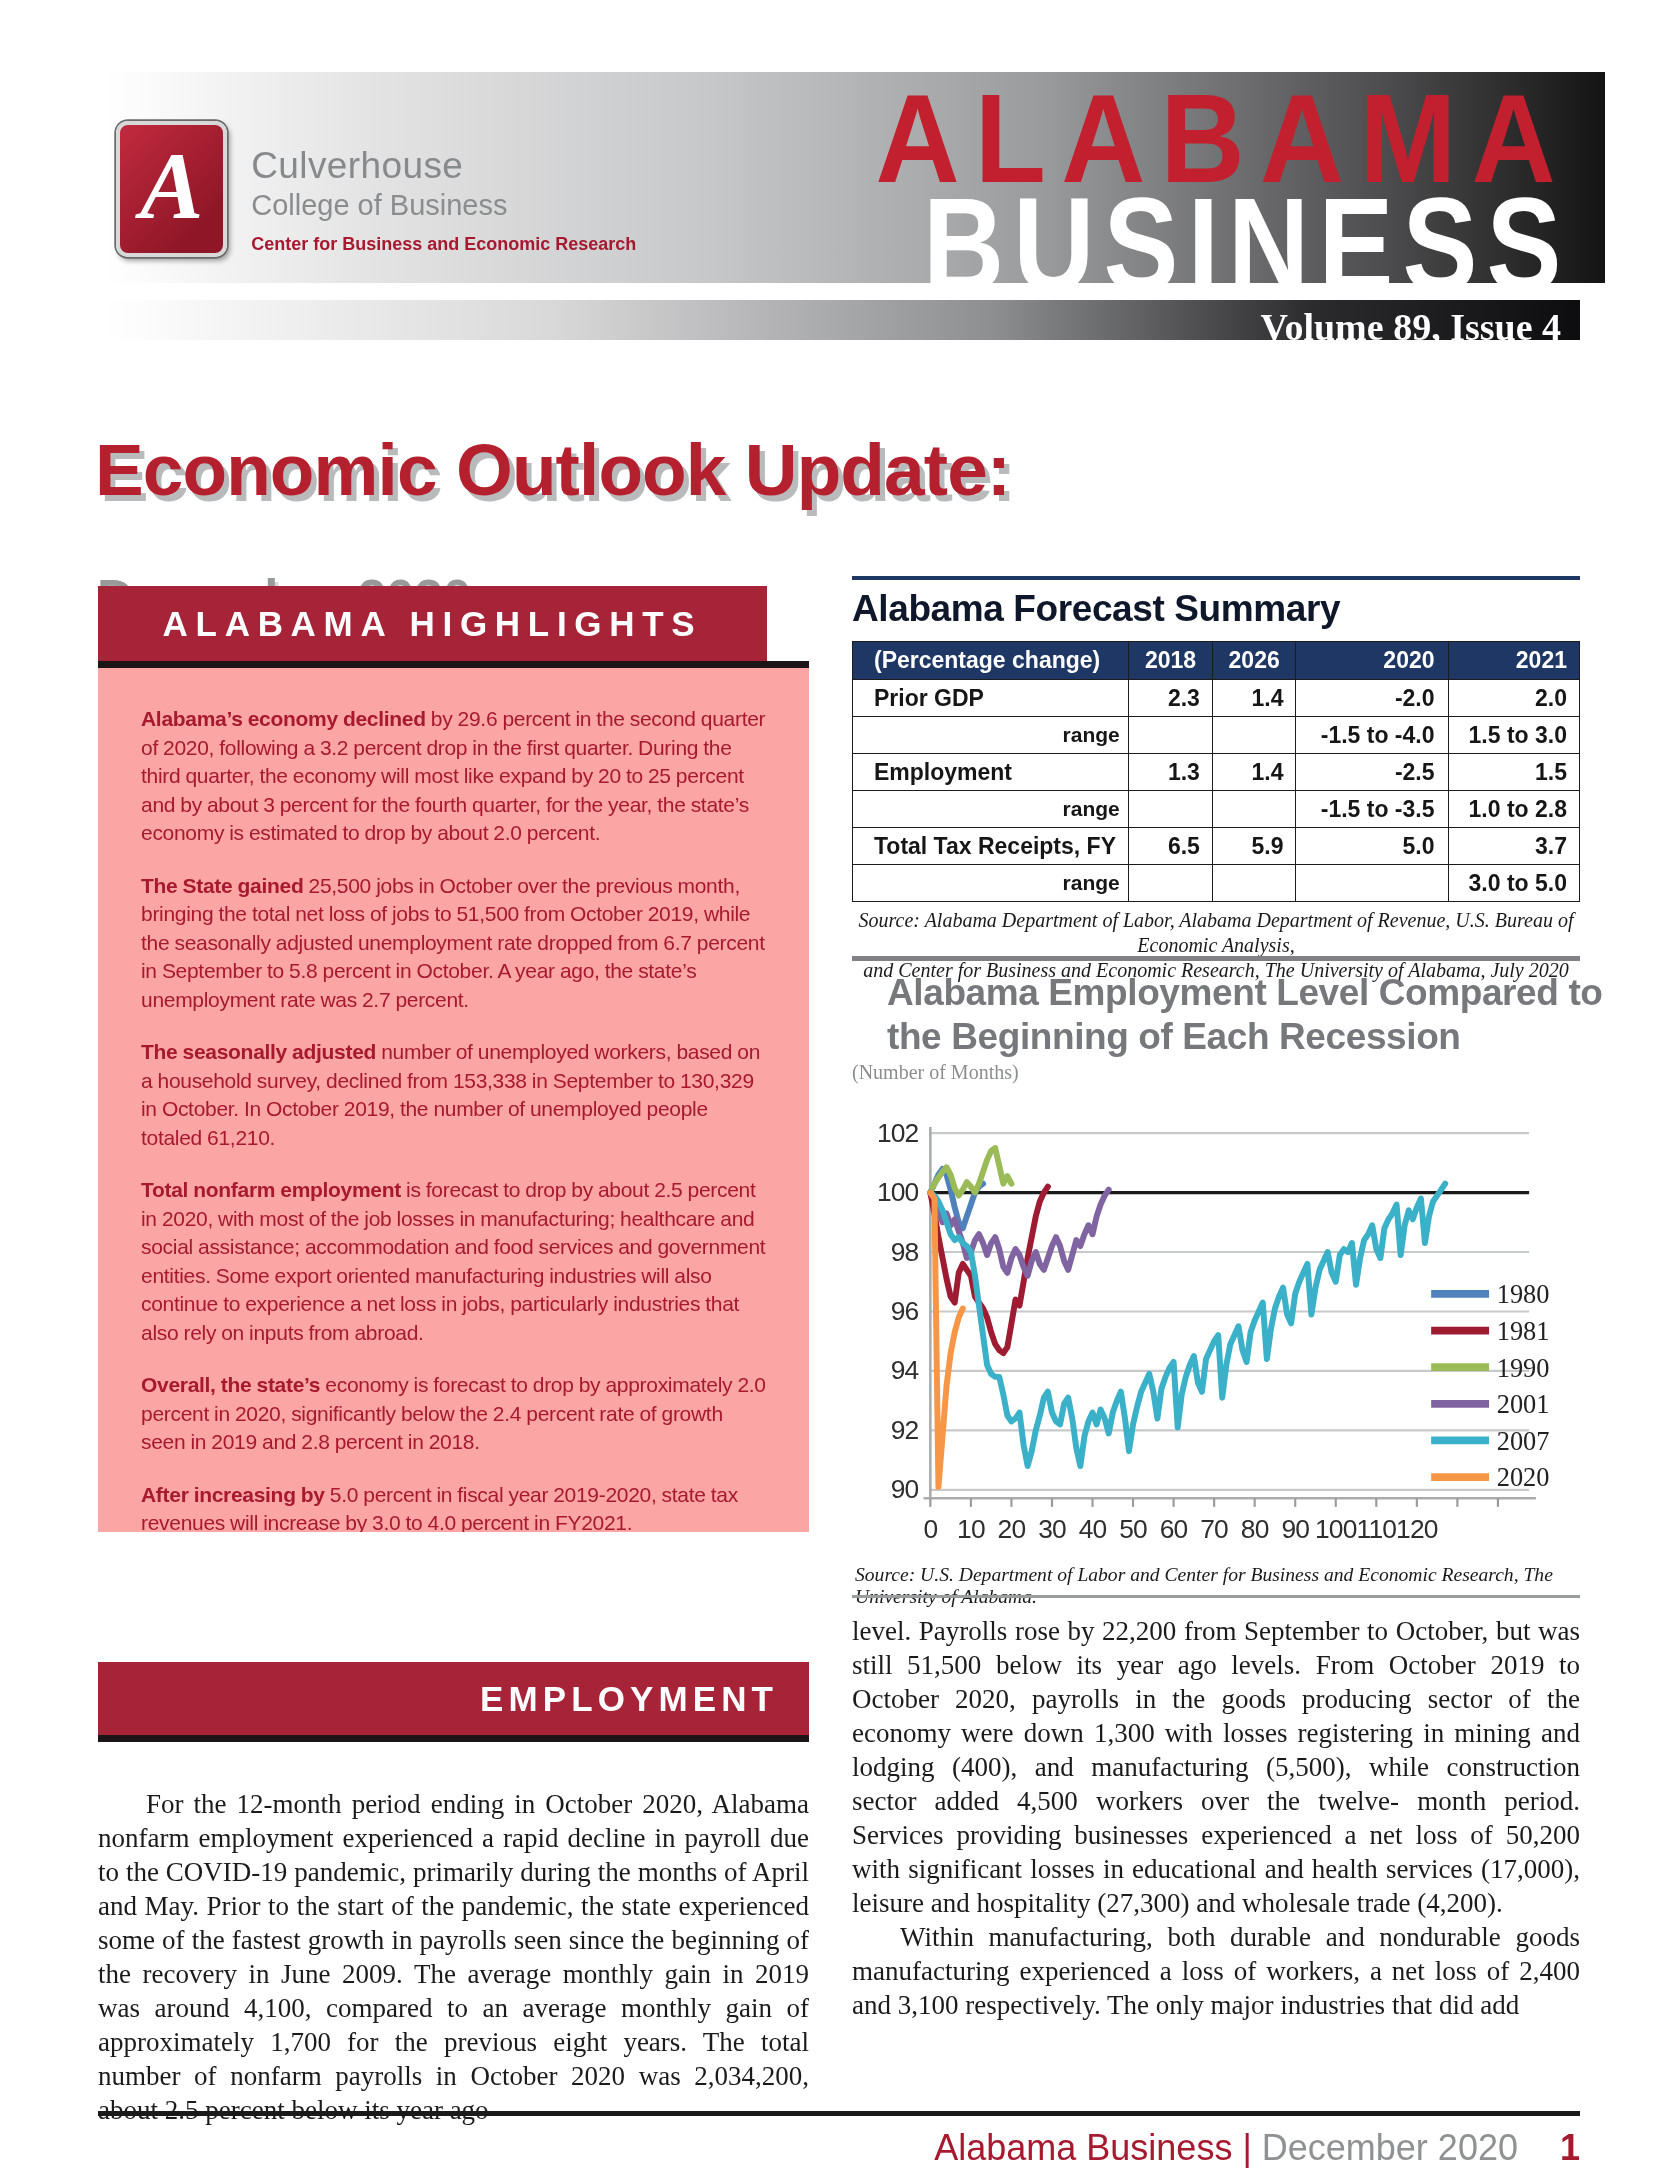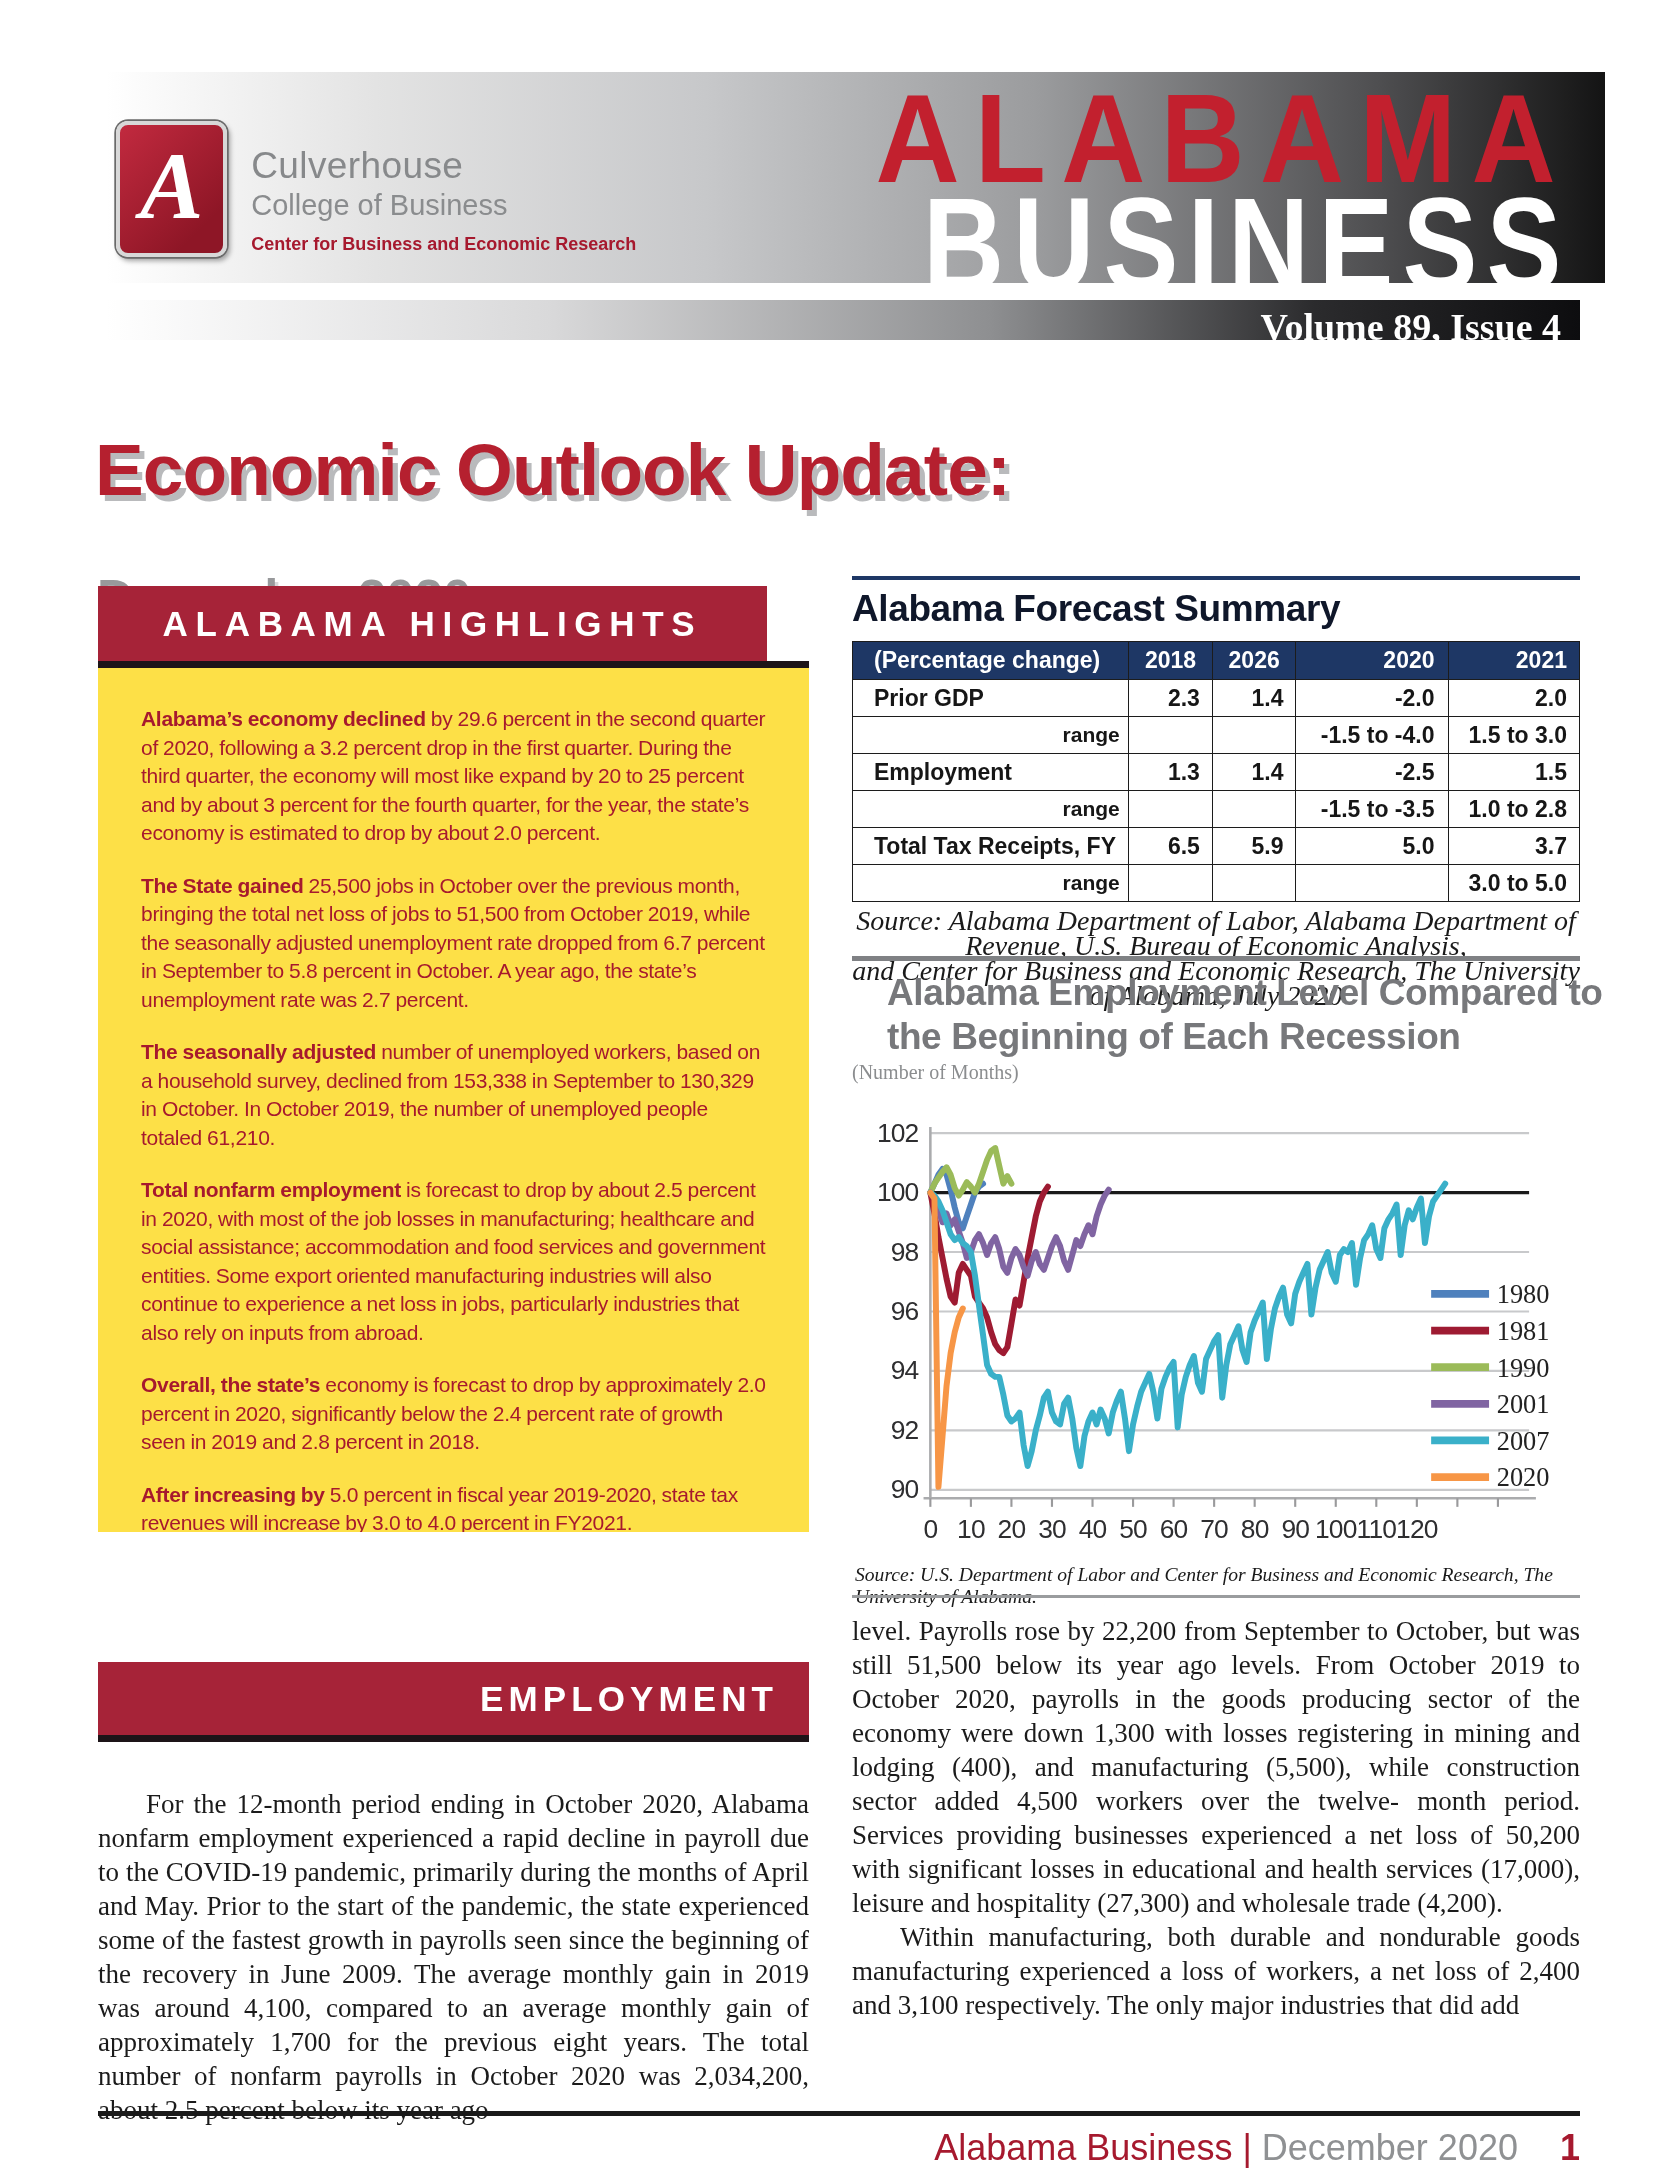--- a/index.html
+++ b/index.html
@@ -32,40 +32,40 @@
   .main-title { position:absolute; left:95px; top:428px; font-size:73px; font-weight:bold; letter-spacing:-0.9px;
     color:#b5202f; text-shadow:5.1px 6px 0 #b9babc; }
   .date-title { position:absolute; left:97px; top:569px; font-size:51px; font-weight:bold;
     color:#98999b; text-shadow:3.4px 4.3px 0 #dadadc; }
 
   
   .hl-bar { position:absolute; left:98px; top:586px; width:669px; height:75px; background:#a62338;
     display:flex; align-items:center; justify-content:center; }
   .hl-bar span { color:#ffffff; font-weight:bold; font-size:35px; letter-spacing:7.7px; }
   .hl-rule { position:absolute; left:98px; top:661px; width:711px; height:6.8px; background:#1d1418; }
-  .hl-box { position:absolute; left:98px; top:668px; width:711px; height:864px; background:#fde047;
+  .hl-box { position:absolute; left:98px; top:668px; width:711px; height:864px; background:#fca5a5;
     padding:37px 37px 13.6px 43px; overflow:hidden; }
   .hl-box p { color:#a6192e; font-size:21px; line-height:28.5px; letter-spacing:-0.3px; word-spacing:-0.4px; margin-bottom:24px; }
   .hl-box p b { font-weight:bold; }
 
   
   .fs-rule { position:absolute; left:852px; top:576px; width:728px; height:4.3px; background:#1e3765; }
   .fs-title { position:absolute; left:852px; top:588px; font-size:37px; font-weight:bold; color:#0f172a; letter-spacing:-0.4px; }
   .fs-table { position:absolute; left:852px; top:641px; width:728px; border-collapse:collapse; }
   .fs-table th, .fs-table td { border:1.7px solid #1c1c1c; font-weight:bold; white-space:nowrap; }
   .fs-table th { background:#1e3765; color:#ffffff; font-size:23px; height:38px; }
   .fs-table td { font-size:23px; color:#161616; height:37px; }
   .c-label { width:38%; text-align:left; padding-left:21px; }
   .c-y1, .c-y2 { width:11.5%; text-align:center; }
   .c-y3 { width:21%; text-align:right; padding-right:13.6px; }
   .c-y4 { width:18%; text-align:right; padding-right:12px; }
   td.c-y1, td.c-y2 { text-align:right; padding-right:12px; }
   tr.range-row td.c-label { text-align:right; padding-right:8.5px; font-size:21px; }
   .fs-source { position:absolute; left:852px; top:908px; width:728px; text-align:center;
-    font-family:"Liberation Serif", serif; font-style:italic; font-size:28px; line-height:25px; color:#1a1a1a; }
+    font-family:"Liberation Serif", serif; font-style:italic; font-size:20px; line-height:25px; color:#1a1a1a; }
 
   
   .chart-rule { position:absolute; left:852px; top:956px; width:728px; height:5.1px; background:#7f8184; }
   .chart-title { position:absolute; left:852px; top:971px; width:758px; font-size:37px; font-weight:bold;
     color:#77787b; line-height:44px; letter-spacing:-0.4px;margin-left:35px; }
   .chart-sub { position:absolute; left:852px; top:1061px; font-family:"Liberation Serif", serif; font-size:20px; color:#8b8d8f; }
   #emp-chart { position:absolute; left:852px; top:1120px; }
   .chart-source { position:absolute; left:855px; top:1564px; width:733px;
     font-family:"Liberation Serif", serif; font-style:italic; font-size:19.6px; color:#1a1a1a; }
   .chart-bottom-rule { position:absolute; left:852px; top:1595px; width:728px; height:2.6px; background:#9a9c9e; }

